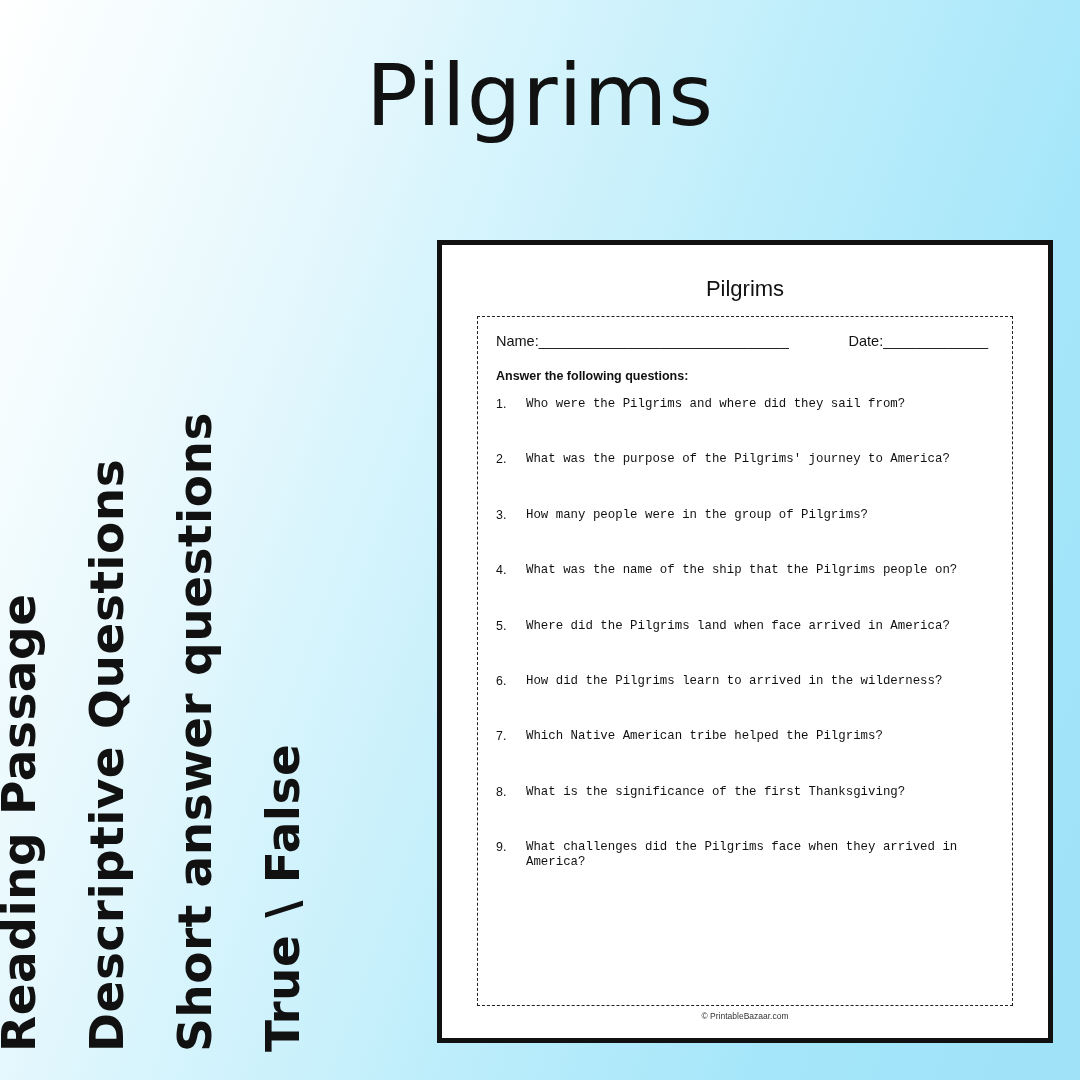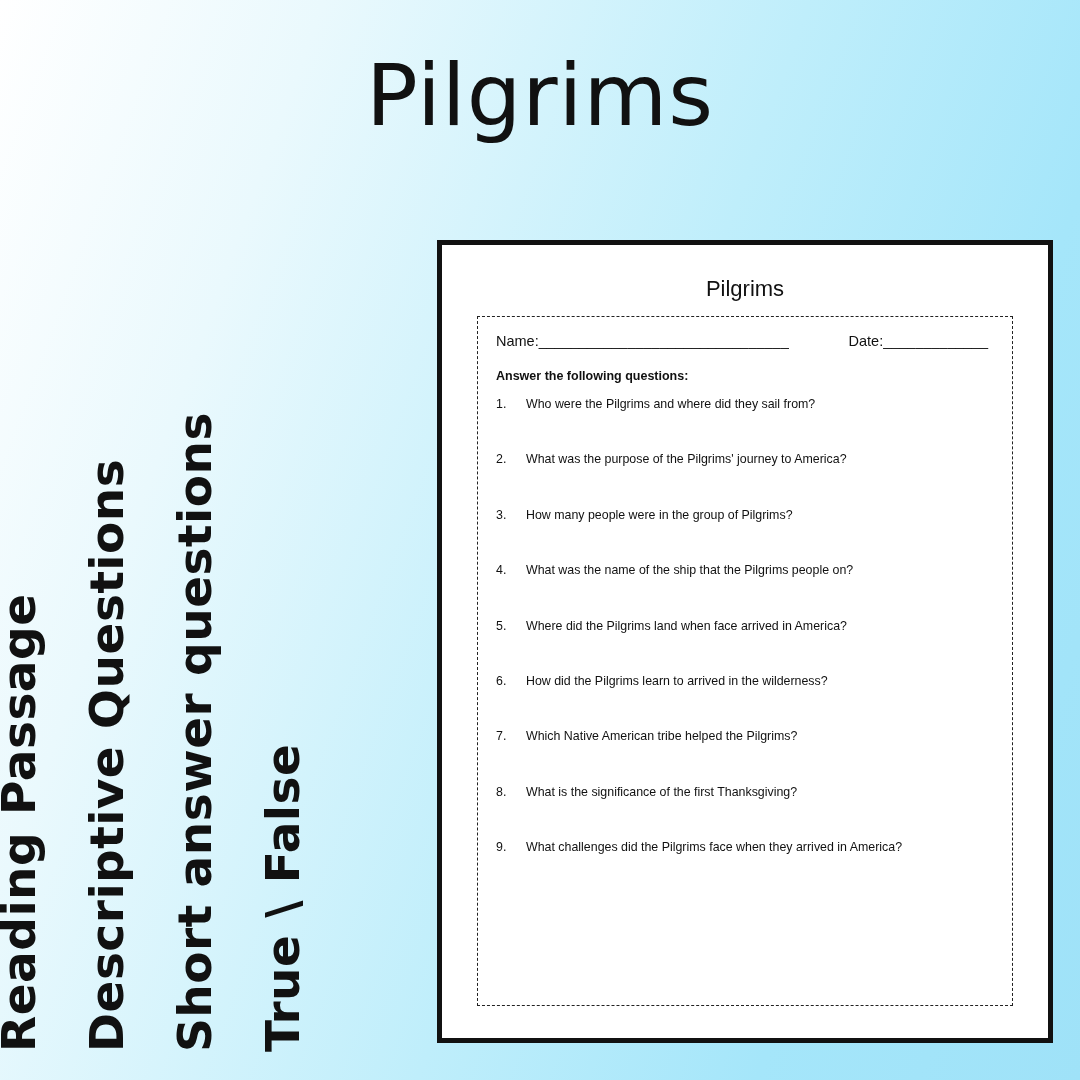--- a/index.html
+++ b/index.html
@@ -104,21 +104,21 @@
     display: flex;
     font-size: 12.4px;
     color: #111;
     margin-bottom: 40.5px;
     line-height: 1.2;
   }
   .q-num {
     width: 30px;
     flex: 0 0 30px;
   }
-  .q-text { flex: 1; }
+  .q-text { flex: 1; font-family: Liberation Mono, monospace; }
 
   .footer {
     position: absolute;
     left: 0;
     right: 0;
     bottom: 8px;
     text-align: center;
     font-size: 8.5px;
     color: #333;
   }
@@ -180,14 +180,15 @@
           <span class="q-num">8.</span>
           <span class="q-text">What is the significance of the first Thanksgiving?</span>
         </li>
         <li class="q-item">
           <span class="q-num">9.</span>
           <span class="q-text">What challenges did the Pilgrims face when they arrived in America?</span>
         </li>
       </ol>
     </div>
 
+    <div class="footer">© PrintableBazaar.com</div>
   </div>
 </div>
 
 </body></html>

